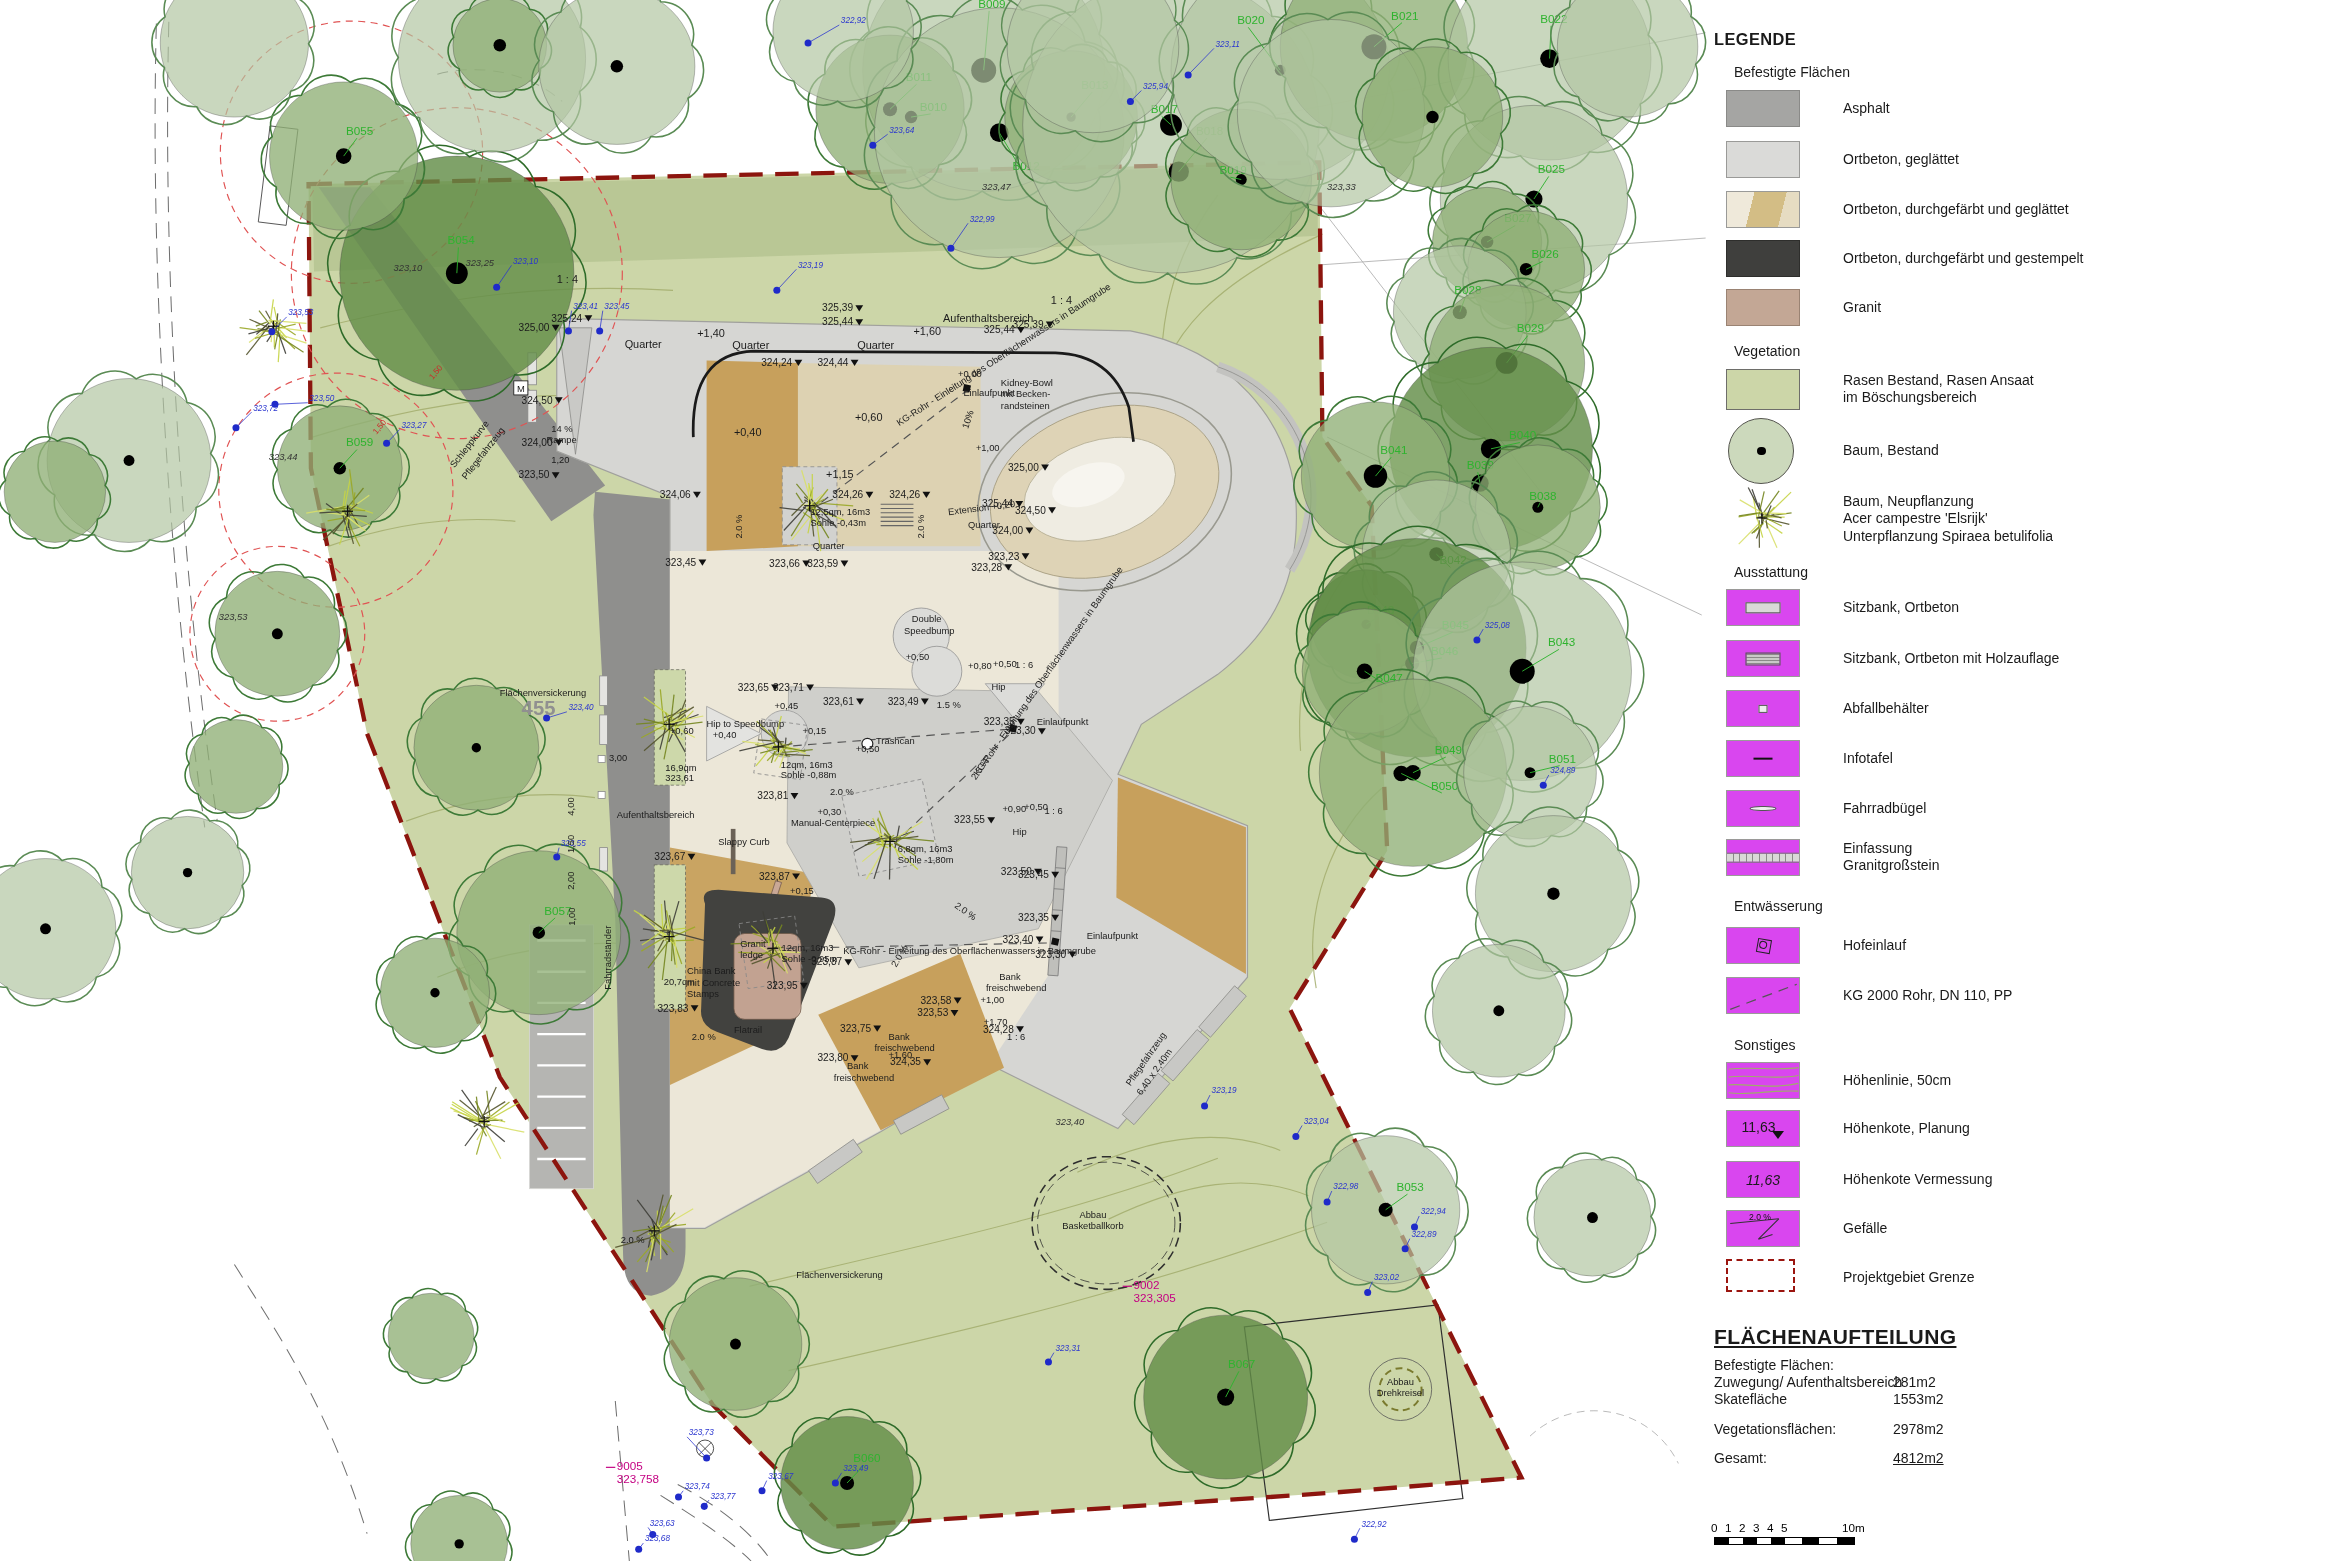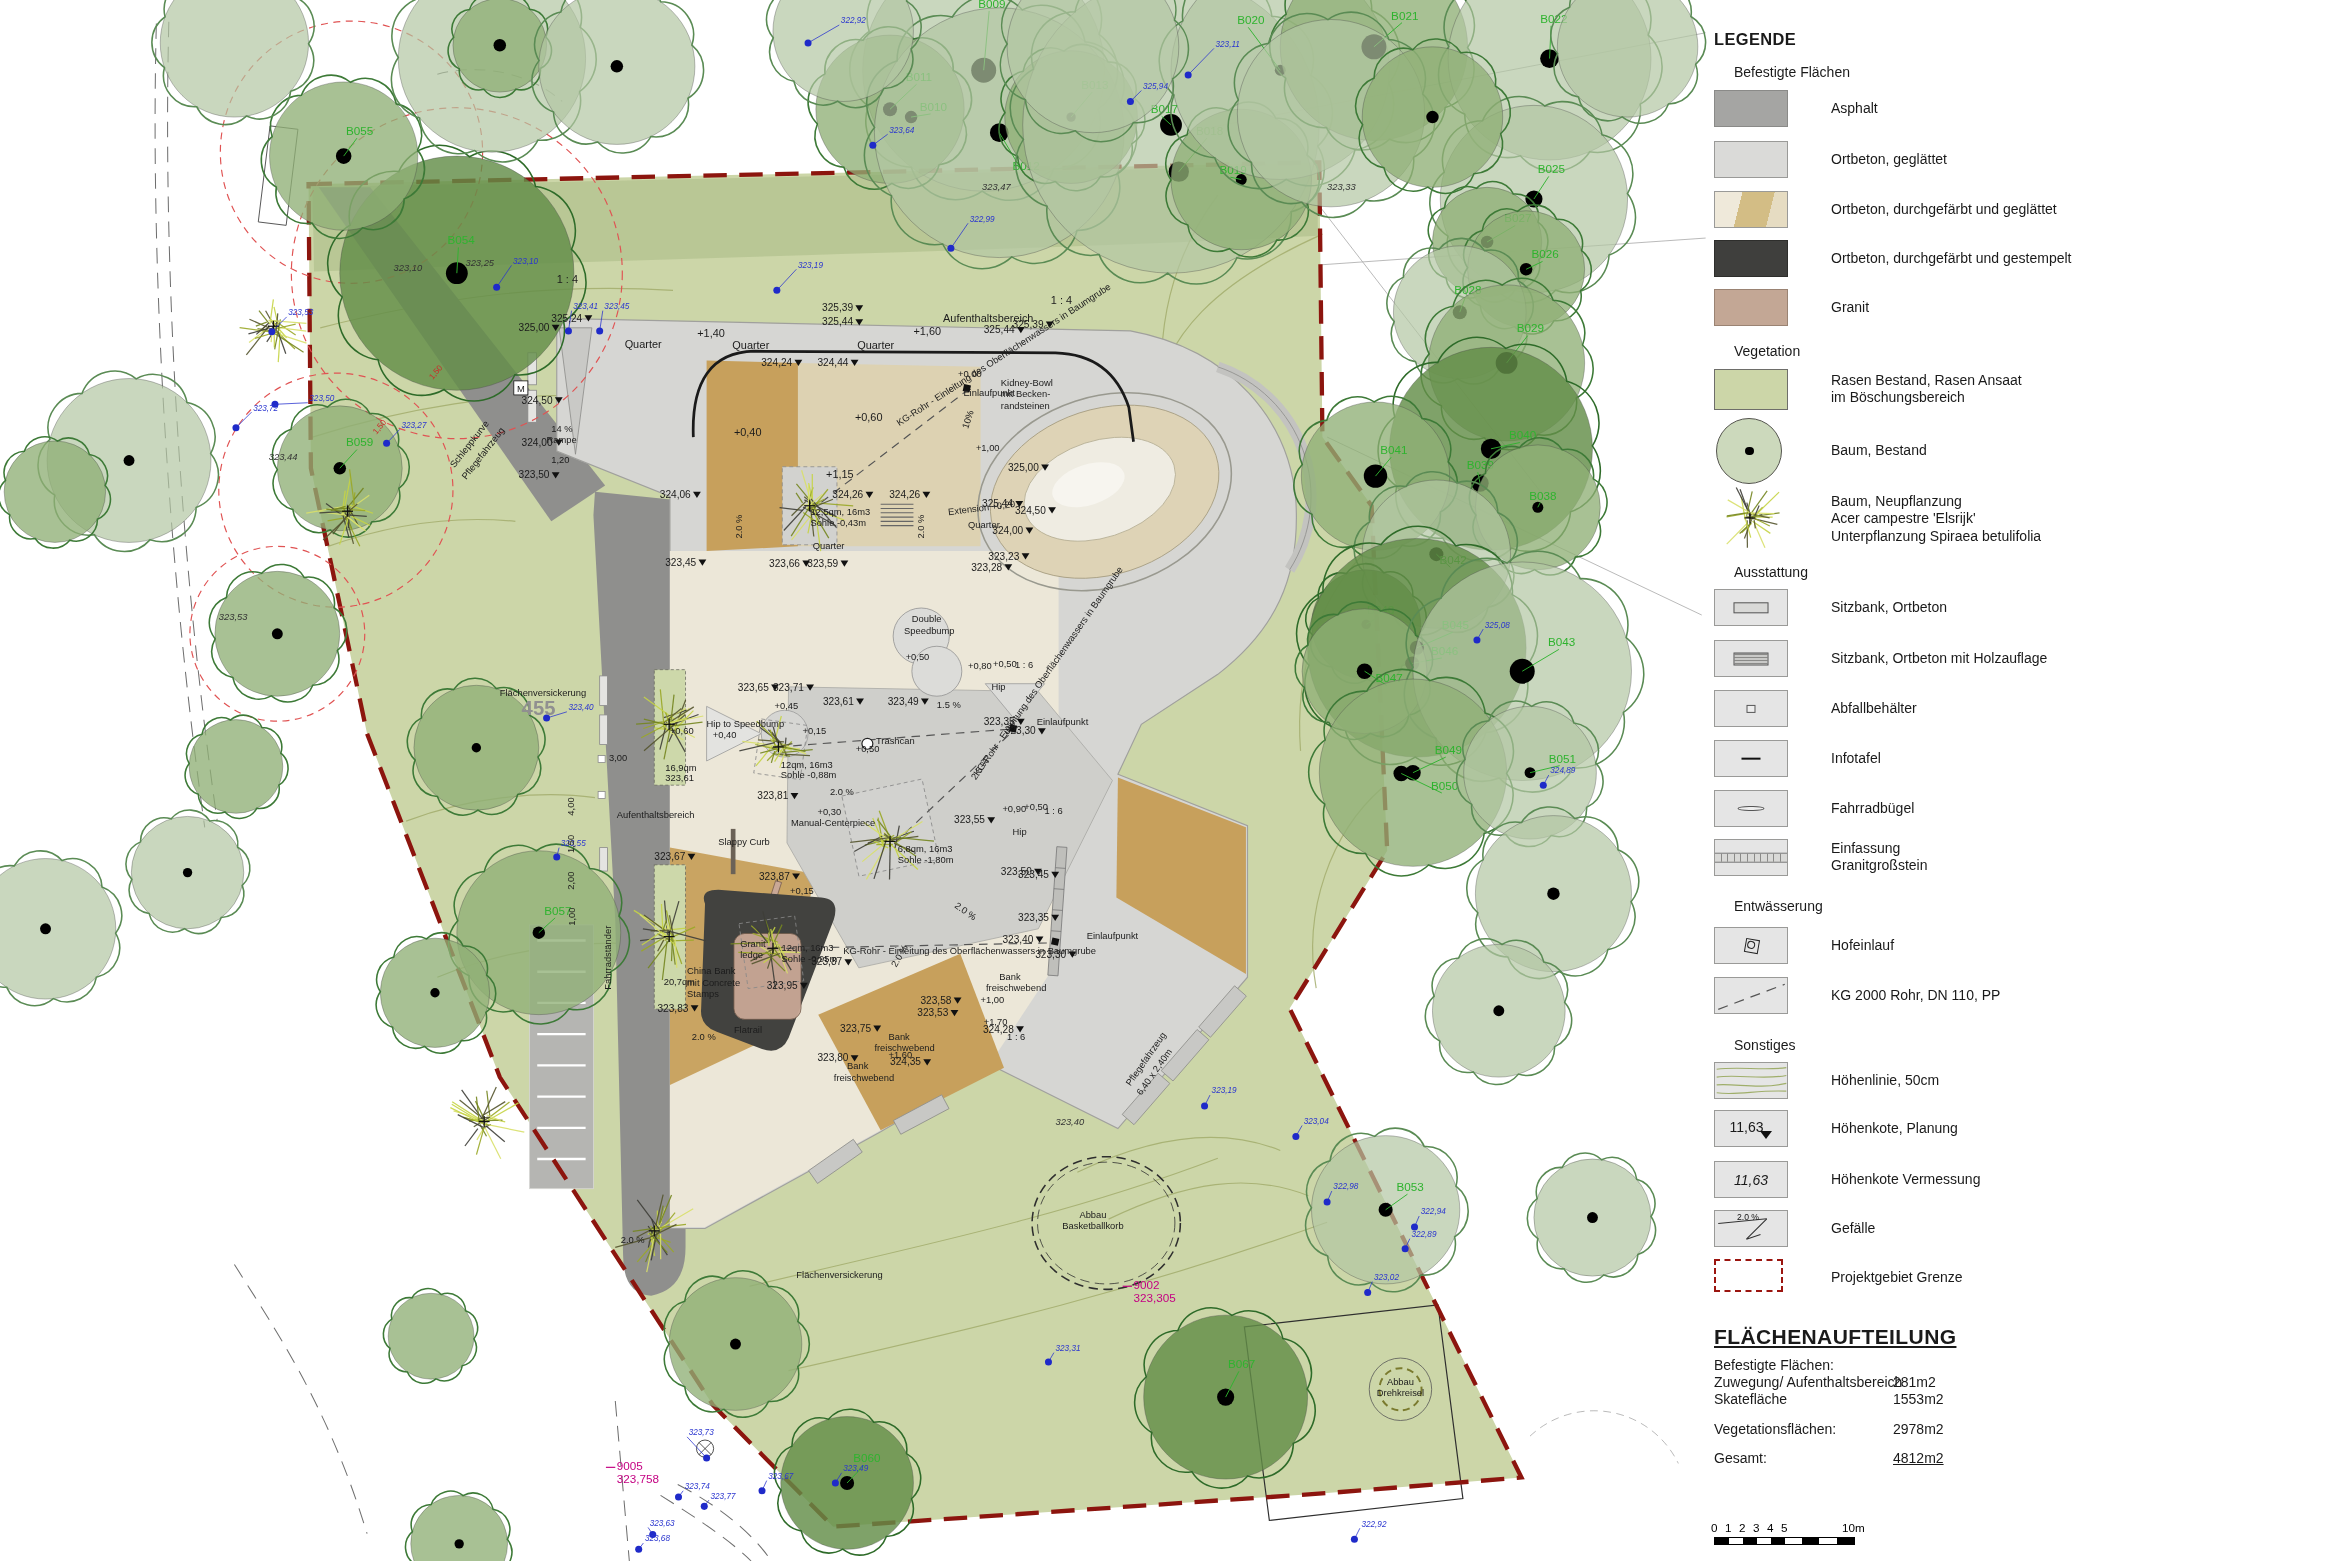--- a/index.html
+++ b/index.html
@@ -2,32 +2,32 @@
 <html style="font-size:12.5px"><head>
 <meta charset="utf-8">
 <style>
   html,body{margin:0;padding:0;background:#fff;}
   body{width:2342px;height:1561px;position:relative;font-family:"Liberation Sans",sans-serif;overflow:hidden;}
   #plan-svg{position:absolute;left:0;top:0;}
   
   .legend{position:absolute;left:1714px;top:0;width:484px;height:1561px;color:#1a1a1a;}
   .lg-title{position:absolute;left:0;top:30px;font-size:16.4px;font-weight:bold;letter-spacing:0.4px;}
   .lg-head{position:absolute;left:0;font-size:14px;margin-left:20px;}
-  .lrow{position:absolute;left:0;width:468px;padding-left:46px;}
+  .lrow{position:absolute;left:12px;width:468px;padding-left:46px;}
   .sw{position:absolute;left:0;top:0;width:74px;height:37px;box-sizing:border-box;}
   .llab{position:absolute;left:117px;top:50%;transform:translateY(-50%);font-size:14px;line-height:1.28;white-space:pre-line;}
   .sw-asphalt{background:#a5a5a3;border:0.8px solid #8a8a88;}
   .sw-ortbeton1{background:#dadad8;border:0.8px solid #9a9a98;}
   .sw-ortbeton2{background:linear-gradient(104deg,#efe9da 0 34%,#d3bd85 34% 74%,#e6dcc2 74%);border:0.8px solid #9a9a98;}
   .sw-ortbeton3{background:#3f3f3d;border:0.8px solid #2e2e2c;}
   .sw-granit{background:#c3a795;border:0.8px solid #9a8373;}
   .sw-rasen{background:#ccd6a8;border:0.8px solid #6e6e6a;}
   .sw-circle{width:66px;height:66px;border-radius:50%;background:#ccd9bc;border:1.2px solid #55554f;left:2.3px;}
   .sw-circle .dot{position:absolute;left:50%;top:50%;width:8.6px;height:8.6px;margin:-4.3px;background:#000;border-radius:50%;}
-  .sym{border:0.8px solid #9a9a98;background:#e5e5e5;}
+  .sym{border:0.8px solid #9a9a98;background:#d946ef;}
   .sym .bench1{position:absolute;left:50%;top:50%;transform:translate(-50%,-50%);width:33px;height:9.4px;background:#d9d9d7;border:0.8px solid #555;}
   .sym .bench2{position:absolute;left:50%;top:50%;transform:translate(-50%,-50%);width:33px;height:11px;background:repeating-linear-gradient(180deg,#8a8a88 0 1.6px,#c9c9c7 1.6px 3.1px);border:0.8px solid #555;}
   .sym .bin{position:absolute;left:50%;top:50%;transform:translate(-50%,-50%);width:7px;height:6.2px;background:#eee;border:1.2px solid #555;}
   .sym .info{position:absolute;left:50%;top:50%;transform:translate(-50%,-50%);width:19px;height:2.7px;background:#111;}
   .sym .buegel{position:absolute;left:50%;top:50%;transform:translate(-50%,-50%);width:25px;height:3.9px;border:1px solid #555;border-radius:50%;background:#eee;}
   .sym .kante{position:absolute;left:0;top:50%;transform:translateY(-50%);width:100%;height:8.6px;background:repeating-linear-gradient(90deg,#d9d9d7 0 5.5px,#8a8a88 5.5px 6.6px);border-top:0.8px solid #777;border-bottom:0.8px solid #777;}
   .sym .hof{position:absolute;left:50%;top:50%;width:11.7px;height:11.7px;margin:-6.2px;border:1.6px solid #222;transform:rotate(10deg);}
   .sym .hof i{position:absolute;left:0.8px;top:0.8px;width:6.2px;height:6.2px;border:1.2px solid #222;border-radius:50%;}
   .sym .kote{position:absolute;left:0;top:50%;transform:translateY(-50%);width:100%;text-align:center;font-size:14px;}
   .sym .kote .tri{display:inline-block;width:0;height:0;border-left:6.2px solid transparent;border-right:6.2px solid transparent;border-top:8.6px solid #111;vertical-align:-7px;margin-left:-3.1px;}

